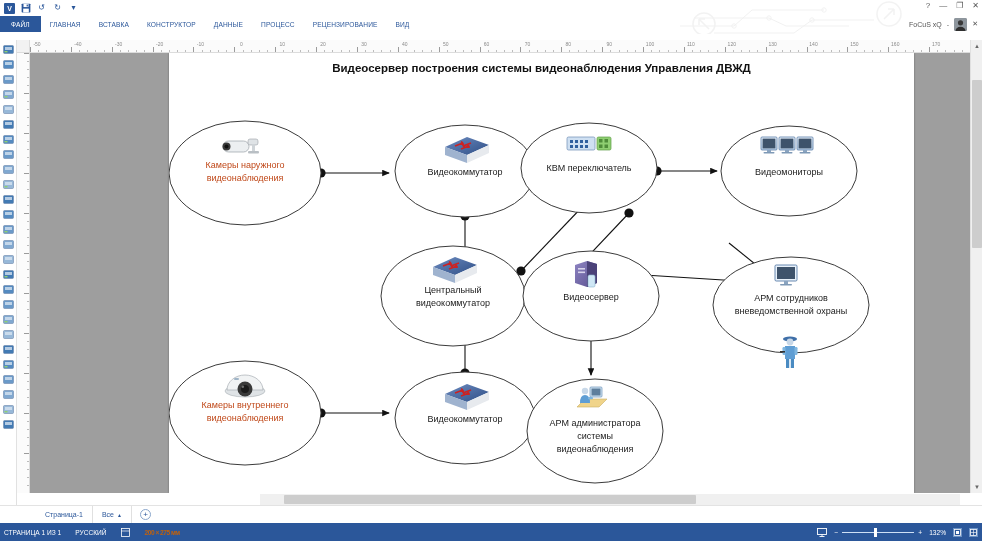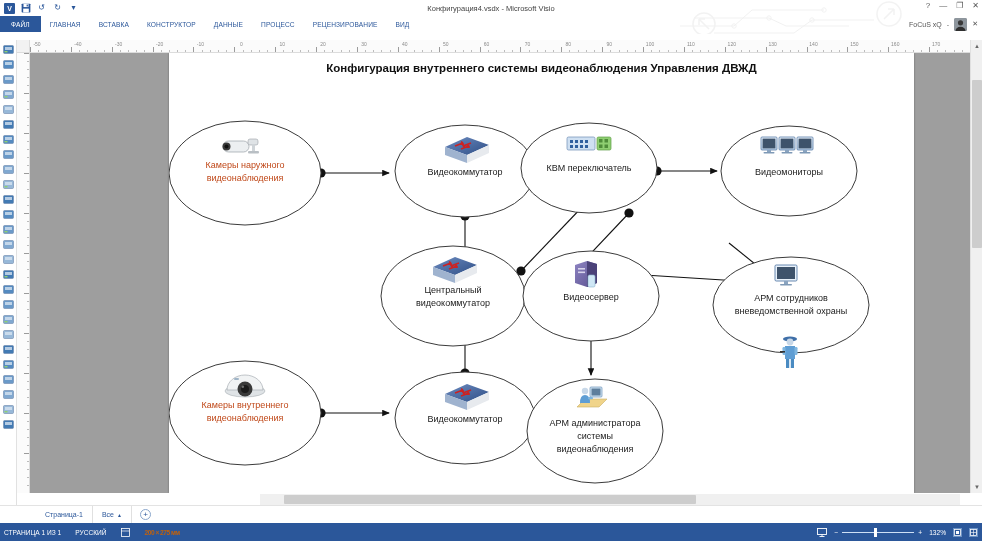--- a/index.html
+++ b/index.html
@@ -201,21 +201,20 @@
         <rect x="1" y="1" width="14" height="14" rx="1" fill="#2b579a"></rect>
         <rect x="4" y="1.5" width="8" height="5" fill="#fff"></rect>
         <rect x="3.5" y="9" width="9" height="6" fill="#fff"></rect>
         <rect x="9" y="2.5" width="2" height="3" fill="#2b579a"></rect>
       </svg>
     </div>
     <div class="qat-ico">↺</div>
     <div class="qat-ico">↻</div>
     <div class="qat-ico">▾</div>
   </div>
-  <div class="title-text">Конфигурация4.vsdx - Microsoft Visio</div>
   <div class="winbtns">
     <span>?</span>
     <span>—</span>
     <span>❐</span>
     <span>✕</span>
   </div>
 </div>
 
 <div class="ribbon-tabs">
   <div class="tab file">ФАЙЛ</div>
@@ -576,21 +575,21 @@
         <rect x="2.5" y="8" width="3" height="1.4" fill="#8fcf72"></rect>
       </svg></div>
     <div class="sh"><svg width="13" height="13" viewBox="0 0 13 13">
         <rect x="1.5" y="2.5" width="10" height="8" rx="1" fill="hsl(210,46%,48%)" stroke="#6b87ab" stroke-width=".6"></rect>
         <rect x="3" y="4" width="7" height="3" fill="#dbe7f3" opacity=".75"></rect>
       </svg></div>
   </div>
 
 <div class="canvas-area">
   <div class="page">
-    <div class="diagram-title">Конфигурация внутреннего системы видеонаблюдения Управления ДВЖД</div>
+    <div class="diagram-title">Видеосервер построения системы видеонаблюдения Управления ДВЖД</div>
 
     <svg class="diagram" viewBox="0 0 745 440">
       <defs>
         <marker id="arrow" markerWidth="7" markerHeight="7" refX="6.2" refY="3" orient="auto">
           <path d="M0,0 L7,3 L0,6 z" fill="#111"></path>
         </marker>
         <linearGradient id="swTop" x1="0" y1="0" x2="1" y2="1">
           <stop offset="0%" stop-color="#6d8cc0"></stop>
             <stop offset="100%" stop-color="#2e4e86"></stop>
         </linearGradient>

